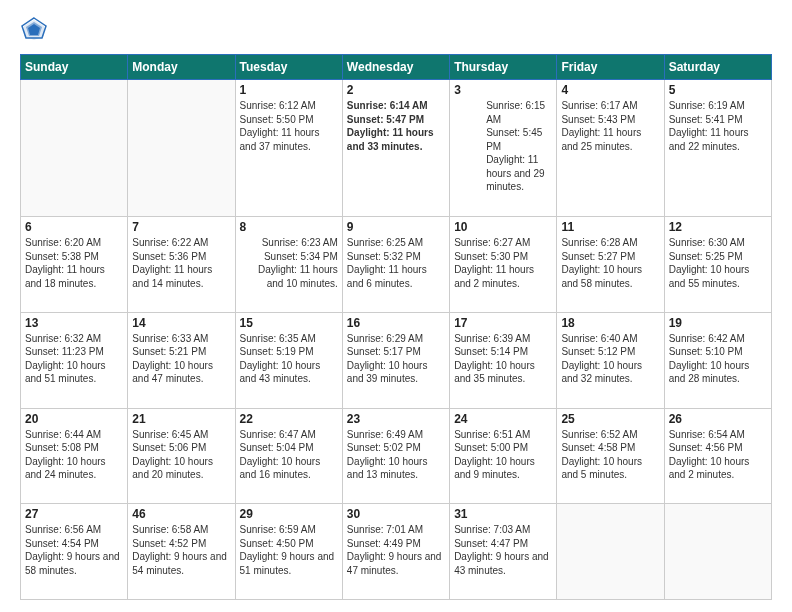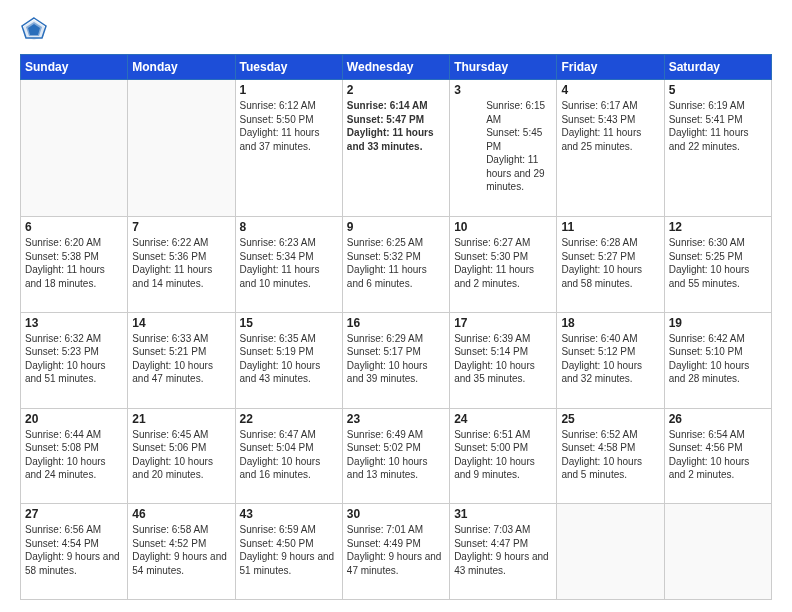--- a/index.html
+++ b/index.html
@@ -59,21 +59,21 @@
       font-size: 16px;
       color: #555;
     }
     .calendar {
       flex: 1;
       border-collapse: collapse;
       width: 100%;
       table-layout: fixed;
     }
     .calendar thead tr th {
-      background: #1d4ed8;
+      background: #0f766e;
       color: #fff;
       font-size: 12px;
       font-weight: bold;
       padding: 5px 4px;
       text-align: left;
       border: 1px solid #2a6ebb;
     }
     .calendar tbody tr td {
       border: 1px solid #ccc;
       vertical-align: top;
@@ -176,21 +176,21 @@
 Daylight: 11 hours and 18 minutes.</div>
           </td>
           <td>
             <span class="day-number">7</span>
             <div class="day-info" style="white-space: pre-line;">Sunrise: 6:22 AM
 Sunset: 5:36 PM
 Daylight: 11 hours and 14 minutes.</div>
           </td>
           <td>
             <span class="day-number">8</span>
-            <div class="day-info" style="white-space: pre-line;">Sunrise: 6:23 AM
+            <div class="day-info" style="white-space: pre-line; text-align: right;">Sunrise: 6:23 AM
 Sunset: 5:34 PM
 Daylight: 11 hours and 10 minutes.</div>
           </td>
           <td>
             <span class="day-number">9</span>
             <div class="day-info" style="white-space: pre-line;">Sunrise: 6:25 AM
 Sunset: 5:32 PM
 Daylight: 11 hours and 6 minutes.</div>
           </td>
           <td>
@@ -209,21 +209,21 @@
             <span class="day-number">12</span>
             <div class="day-info" style="white-space: pre-line;">Sunrise: 6:30 AM
 Sunset: 5:25 PM
 Daylight: 10 hours and 55 minutes.</div>
           </td>
         </tr>
         <tr>
           <td>
             <span class="day-number">13</span>
             <div class="day-info" style="white-space: pre-line;">Sunrise: 6:32 AM
-Sunset: 5:23 PM
+Sunset: 11:23 PM
 Daylight: 10 hours and 51 minutes.</div>
           </td>
           <td>
             <span class="day-number">14</span>
             <div class="day-info" style="white-space: pre-line;">Sunrise: 6:33 AM
 Sunset: 5:21 PM
 Daylight: 10 hours and 47 minutes.</div>
           </td>
           <td>
             <span class="day-number">15</span>
@@ -307,21 +307,21 @@
 Sunset: 4:54 PM
 Daylight: 9 hours and 58 minutes.</div>
           </td>
           <td>
             <span class="day-number">46</span>
             <div class="day-info" style="white-space: pre-line;">Sunrise: 6:58 AM
 Sunset: 4:52 PM
 Daylight: 9 hours and 54 minutes.</div>
           </td>
           <td>
-            <span class="day-number">43</span>
+            <span class="day-number">29</span>
             <div class="day-info" style="white-space: pre-line;">Sunrise: 6:59 AM
 Sunset: 4:50 PM
 Daylight: 9 hours and 51 minutes.</div>
           </td>
           <td>
             <span class="day-number">30</span>
             <div class="day-info" style="white-space: pre-line;">Sunrise: 7:01 AM
 Sunset: 4:49 PM
 Daylight: 9 hours and 47 minutes.</div>
           </td>

